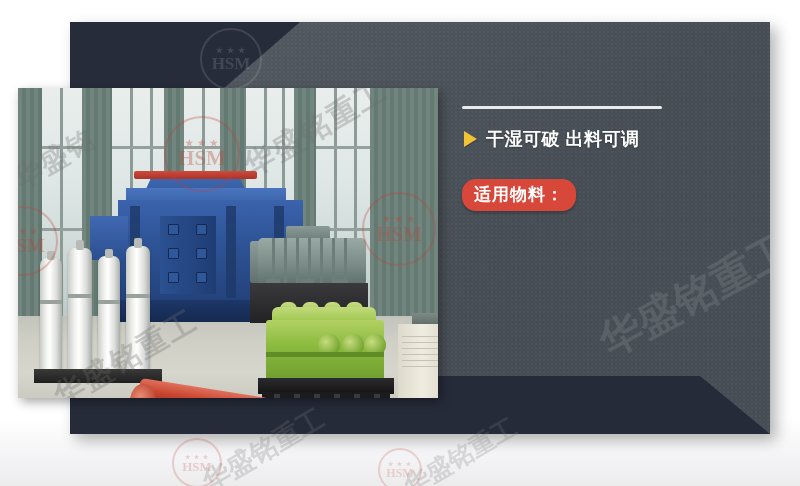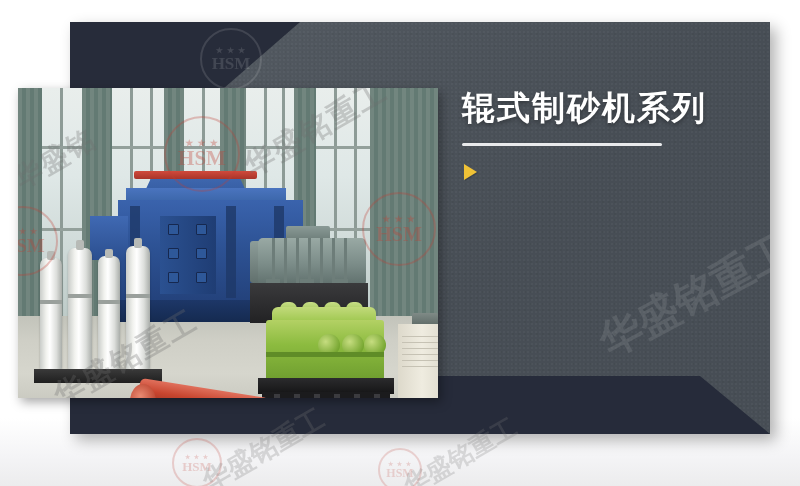--- a/index.html
+++ b/index.html
@@ -326,27 +326,28 @@
       <span style="font-size:19px;">HSM</span>
     </div>
     <div class="wm wm-txt" style="left:28px;top:250px;font-size:30px;transform:rotate(-30deg);">华盛铭重工</div>
     <div class="wm wm-seal" style="left:344px;top:104px;width:70px;height:70px;">
       <span class="wm-stars" style="font-size:9px;">★ ★ ★</span>
       <span style="font-size:20px;">HSM</span>
     </div>
   </div>
 
   <div class="content">
-    <h1 class="title">辊式制砂机系列</h1>
     <div class="divider"></div>
 
     <div class="feat">
       <span class="arrow"></span>
-    </div>
-
+      <span class="feat-txt">干湿可破  出料可调</span>
+    </div>
+
+    <div class="badge">适用物料：</div>
   </div>
 
   <div class="wm wm-seal" style="left:172px;top:438px;width:46px;height:46px;border-color:rgba(192,64,54,.22);">
     <span class="wm-stars" style="font-size:6px;color:rgba(192,64,54,.22);">★ ★ ★</span>
     <span style="font-size:13px;color:rgba(192,64,54,.22);">HSM</span>
   </div>
   <div class="wm wm-big" style="left:196px;top:432px;font-size:27px;color:rgba(120,120,120,.25);transform:rotate(-30deg);">华盛铭重工</div>
 
   <div class="wm wm-seal" style="left:378px;top:448px;width:40px;height:40px;border-color:rgba(192,64,54,.20);">
     <span class="wm-stars" style="font-size:6px;color:rgba(192,64,54,.20);">★ ★ ★</span>

